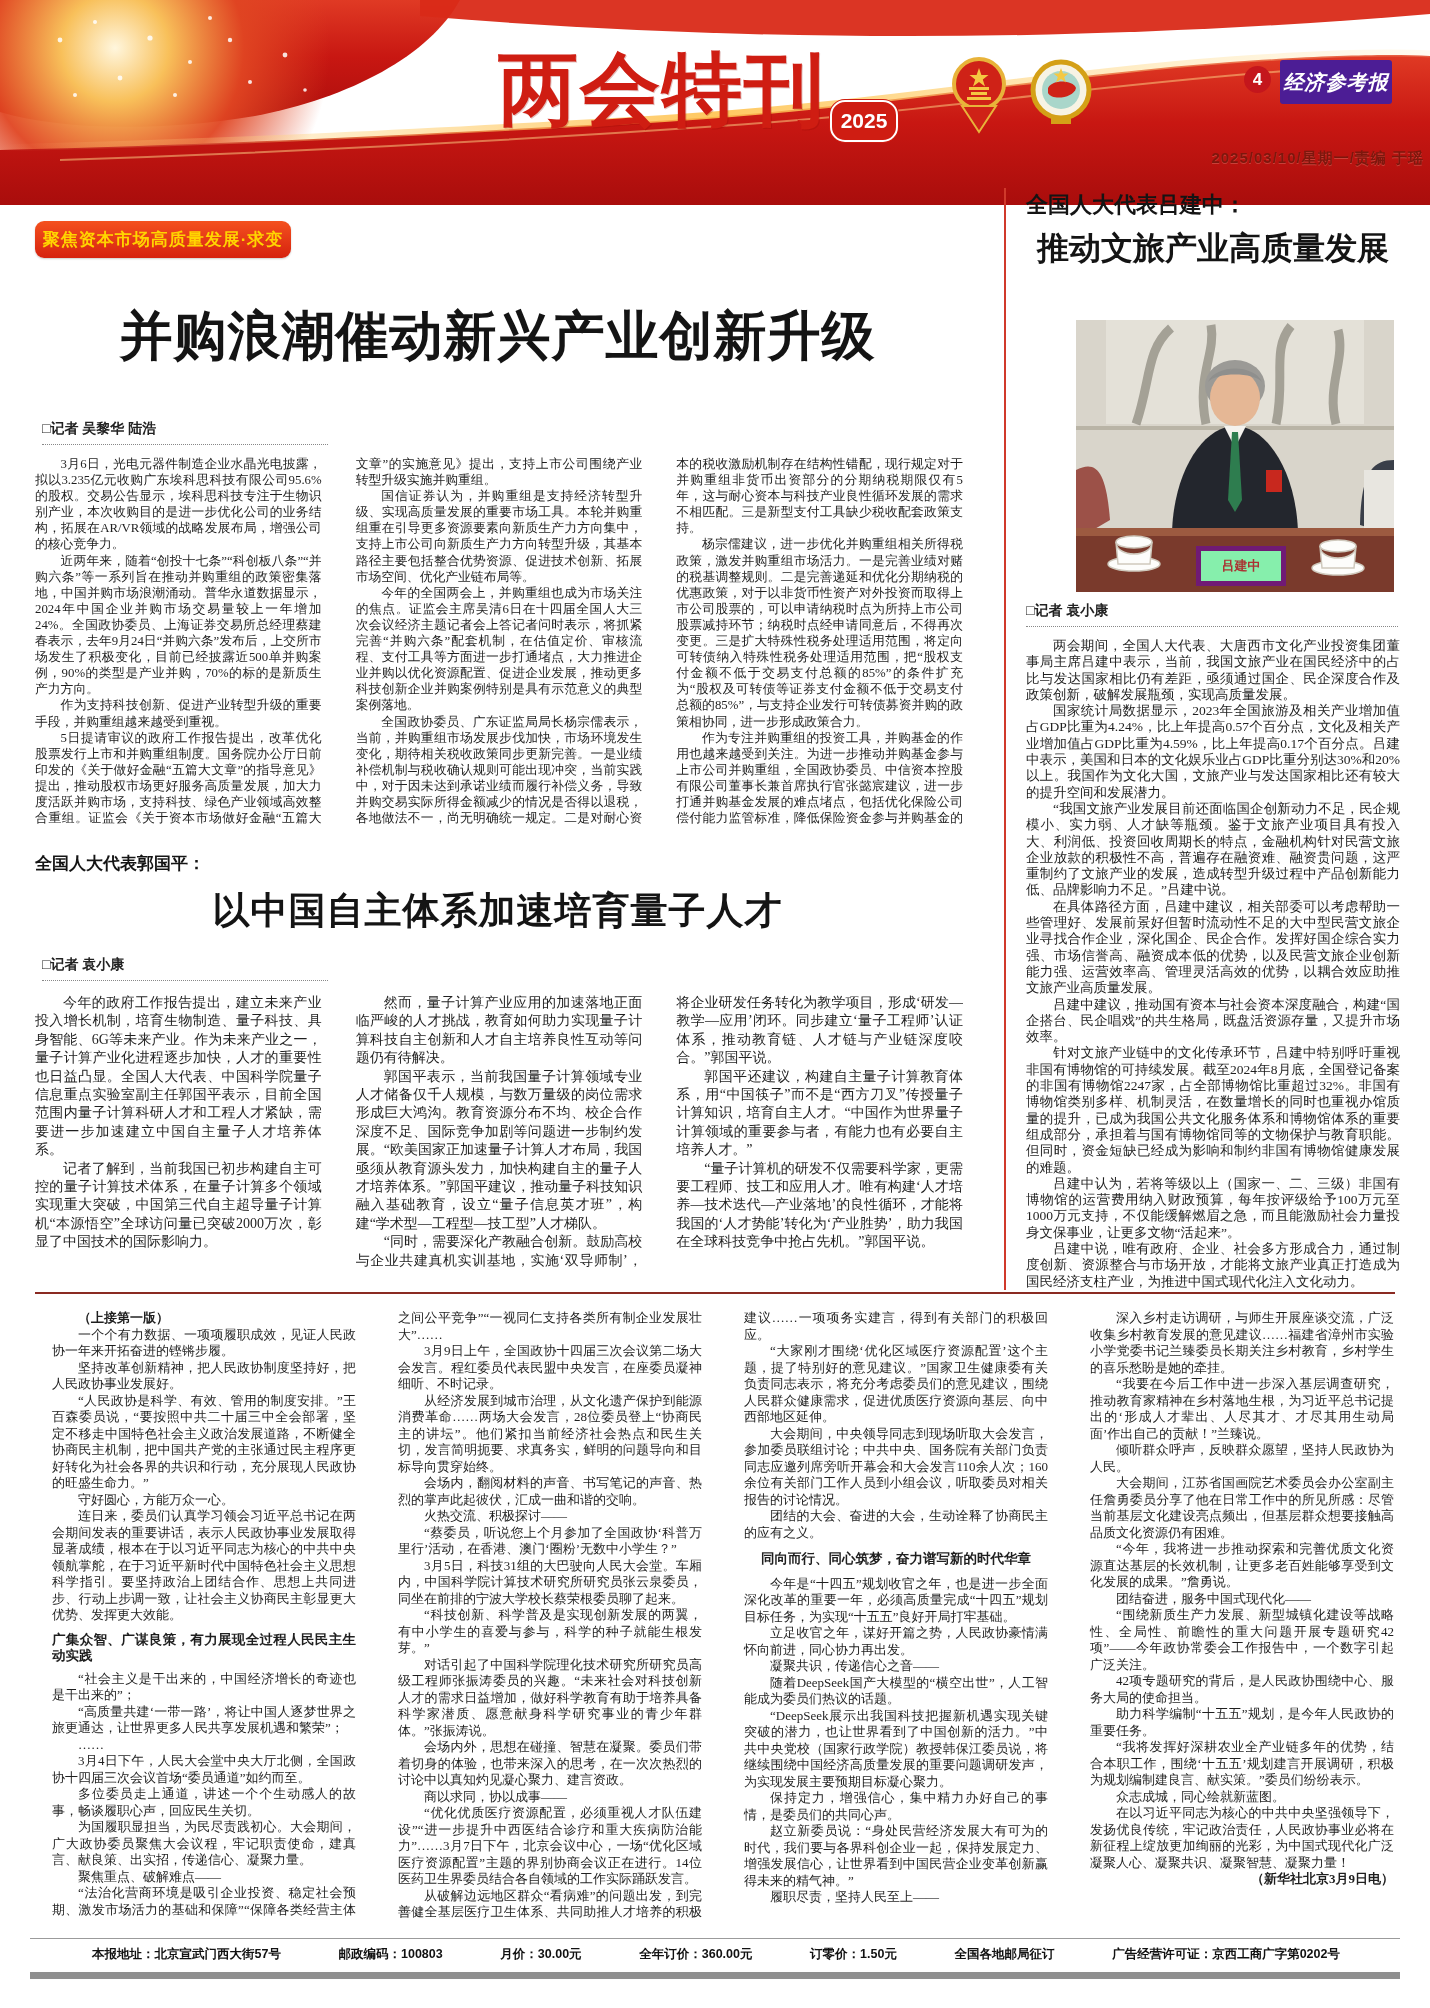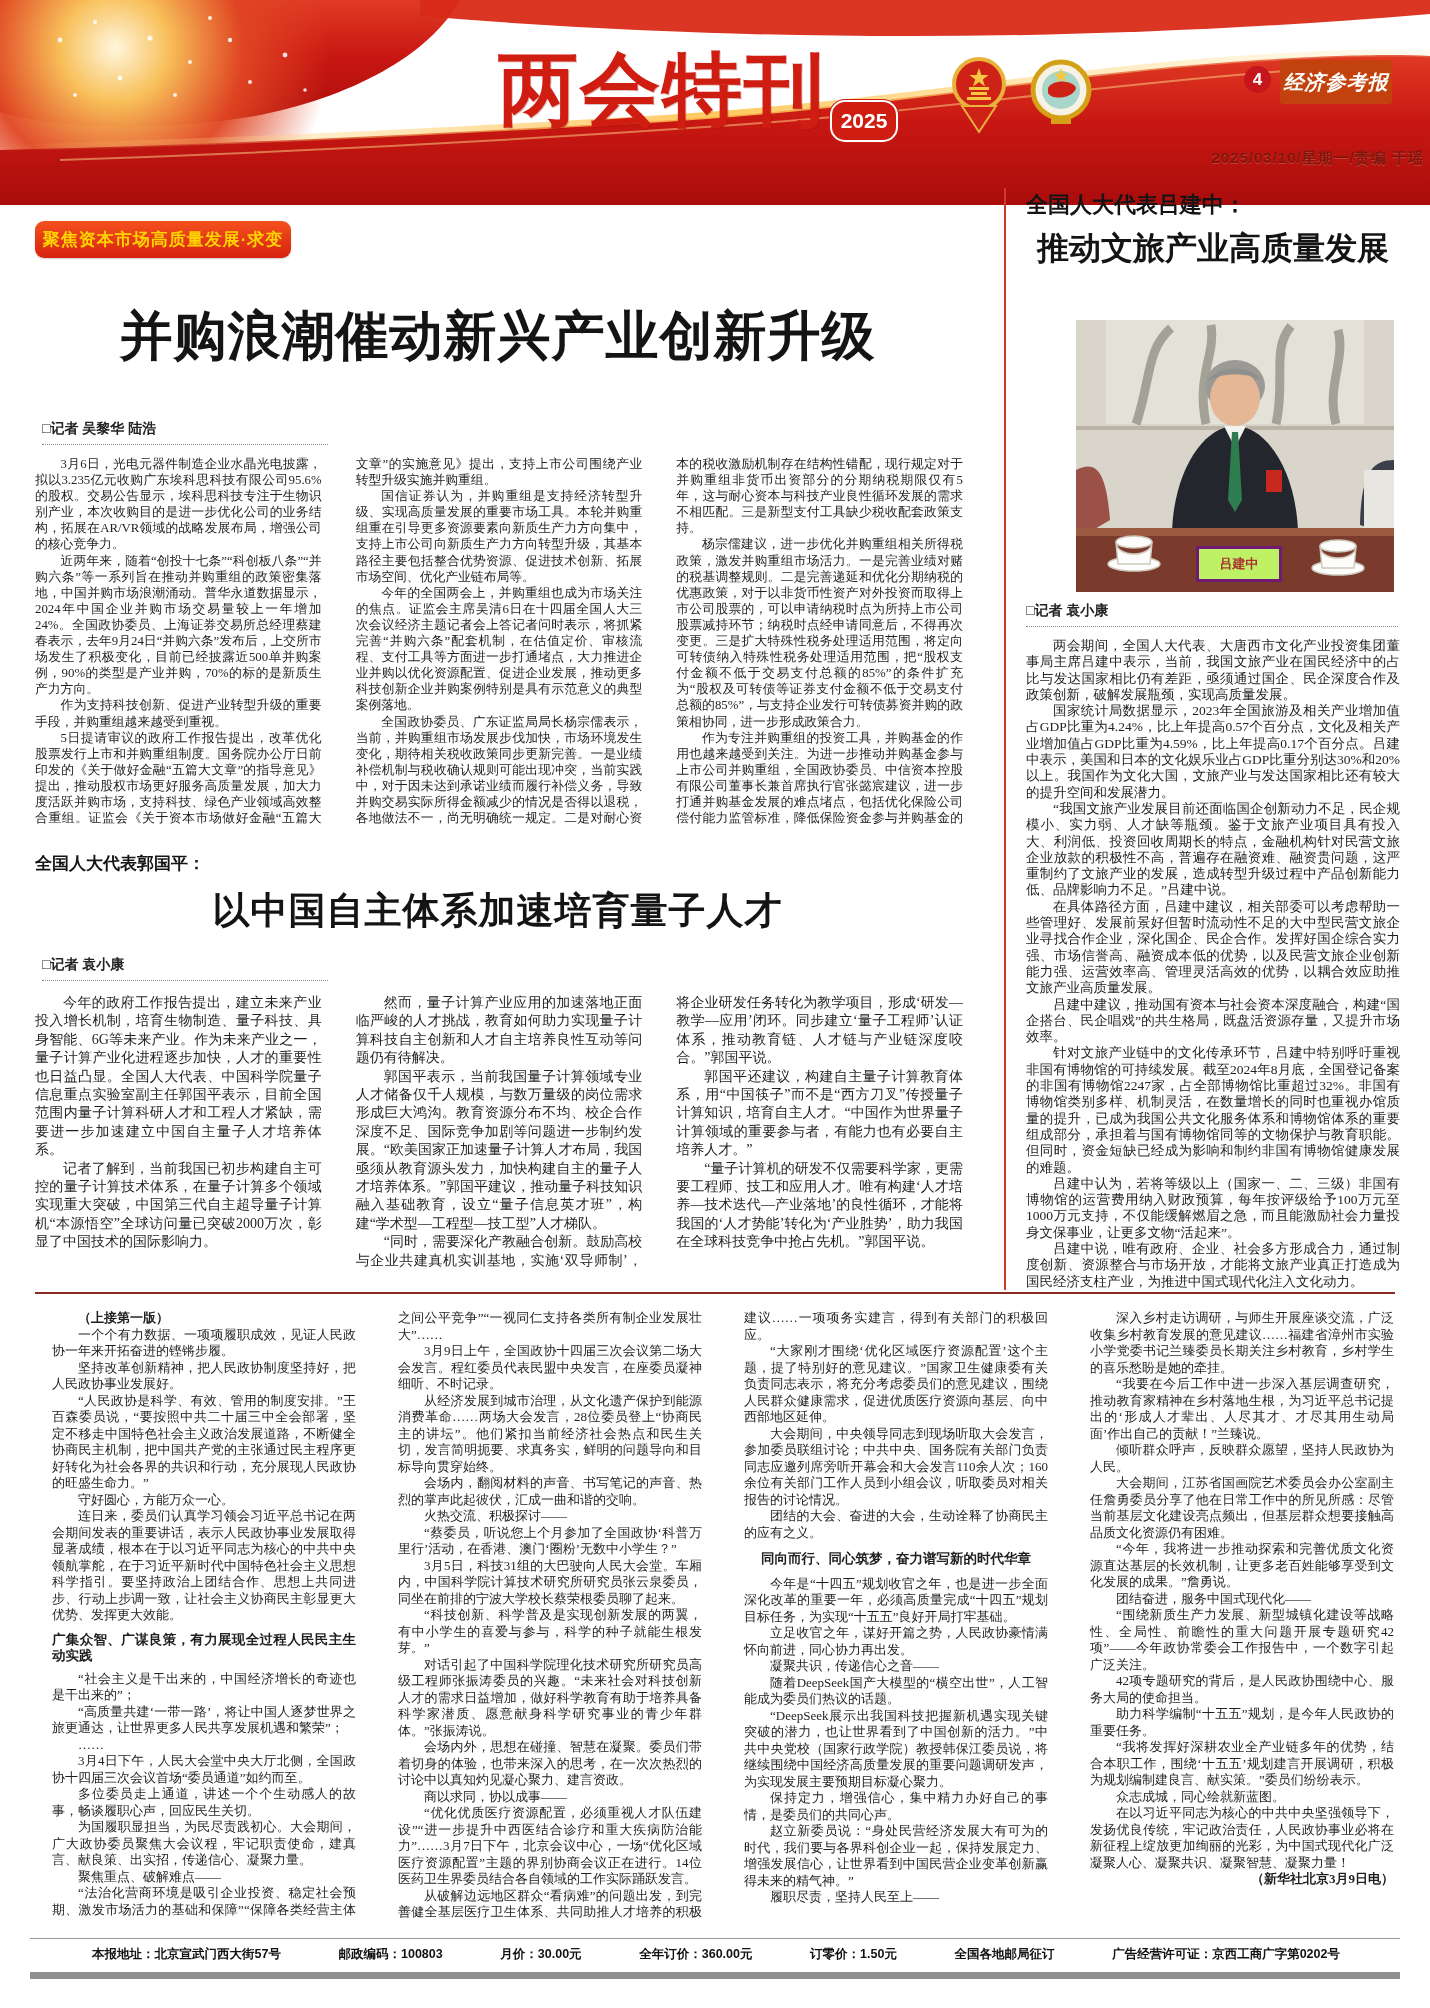--- a/index.html
+++ b/index.html
@@ -11,21 +11,21 @@
   
   .masthead{left:0;top:0;width:1430px;height:205px;overflow:hidden;}
   .mh-title{left:498px;top:50px;font-size:80px;line-height:1;font-weight:900;color:#cf1d12;
     letter-spacing:2px;white-space:nowrap;text-shadow:1px 1px 0 rgba(140,10,5,.25);}
   .year-badge{left:830px;top:100px;width:64px;height:38px;background:#cf1d12;border:2px solid #fff;
     box-shadow:0 0 0 1px #cf1d12;border-radius:15px;color:#fff;font-weight:bold;font-size:21px;
     display:flex;align-items:center;justify-content:center;font-family:"Liberation Sans",sans-serif;}
   .page-badge{left:1244px;top:66px;width:27px;height:27px;border-radius:50%;background:#c4161c;
     color:#fff;font-weight:bold;font-size:17px;display:flex;align-items:center;justify-content:center;
     font-family:"Liberation Sans",sans-serif;}
-  .paper-box{left:1280px;top:60px;width:112px;height:44px;background:#c2410c;border-radius:3px;
+  .paper-box{left:1280px;top:60px;width:112px;height:44px;background:#4c1d95;border-radius:3px;
     color:#fff;font-weight:900;font-size:20px;letter-spacing:1px;display:flex;align-items:center;
     justify-content:center;font-style:italic;}
   .date-line{left:1000px;top:149px;width:424px;text-align:right;color:#7d170d;font-weight:bold;
     font-size:15px;letter-spacing:1px;font-family:"Liberation Sans",sans-serif;
     text-shadow:0 1px 0 rgba(255,200,180,.25);}
   .emblem{top:56px;}
   
   .section-tag{left:35px;top:221px;width:256px;height:37px;border-radius:9px;
     background:linear-gradient(#f4511e,#d6220f);color:#ffd500;font-weight:bold;font-size:17px;
     letter-spacing:1px;display:flex;align-items:center;justify-content:center;
@@ -41,21 +41,21 @@
   .q-kicker{left:35px;top:852px;font-size:17px;font-weight:900;color:#141414;}
   .q-headline{left:35px;top:886px;width:925px;font-size:37px;letter-spacing:1px;}
   .q-byline{left:42px;top:956px;width:286px;}
   .q-body{left:35px;top:994px;width:928px;height:294px;column-count:3;font-size:14px;line-height:18.4px;}
   .para{margin:0;text-indent:2em;}
   
   .divider-v{left:1004px;top:188px;width:2px;height:1102px;background:#d0392b;}
   .ct-kicker{left:1026px;top:190px;font-size:22px;font-weight:900;color:#141414;}
   .ct-headline{left:1026px;top:226px;width:374px;font-size:32px;line-height:44px;white-space:normal;}
   .ct-photo{left:1076px;top:320px;width:318px;height:272px;overflow:hidden;background:#d8d4cc;}
-  .ct-placard{left:1196px;top:546px;width:80px;height:30px;background:#bef264;border:3px solid #701a75;
+  .ct-placard{left:1196px;top:546px;width:80px;height:30px;background:#86efac;border:5px solid #701a75;
     color:#a33;font-size:13px;font-weight:bold;display:flex;align-items:center;justify-content:center;}
   .ct-byline{left:1026px;top:602px;width:372px;}
   .ct-body{left:1026px;top:638px;width:374px;height:652px;column-count:1;font-size:13.5px;line-height:16.3px;}
   
   .bottom-rule{left:35px;top:1292px;width:1360px;height:2px;background:#8a2a22;}
   .bottom-body{left:52px;top:1310px;width:1342px;height:622px;column-count:4;column-gap:42px;
     font-size:13px;line-height:16.5px;}
   .lead{margin:0;text-indent:2em;font-weight:bold;font-family:"Liberation Sans",sans-serif;}
   .sub{margin:8px 0 6px 0;text-indent:0;font-weight:bold;font-family:"Liberation Sans",sans-serif;
     font-size:13.5px;}

